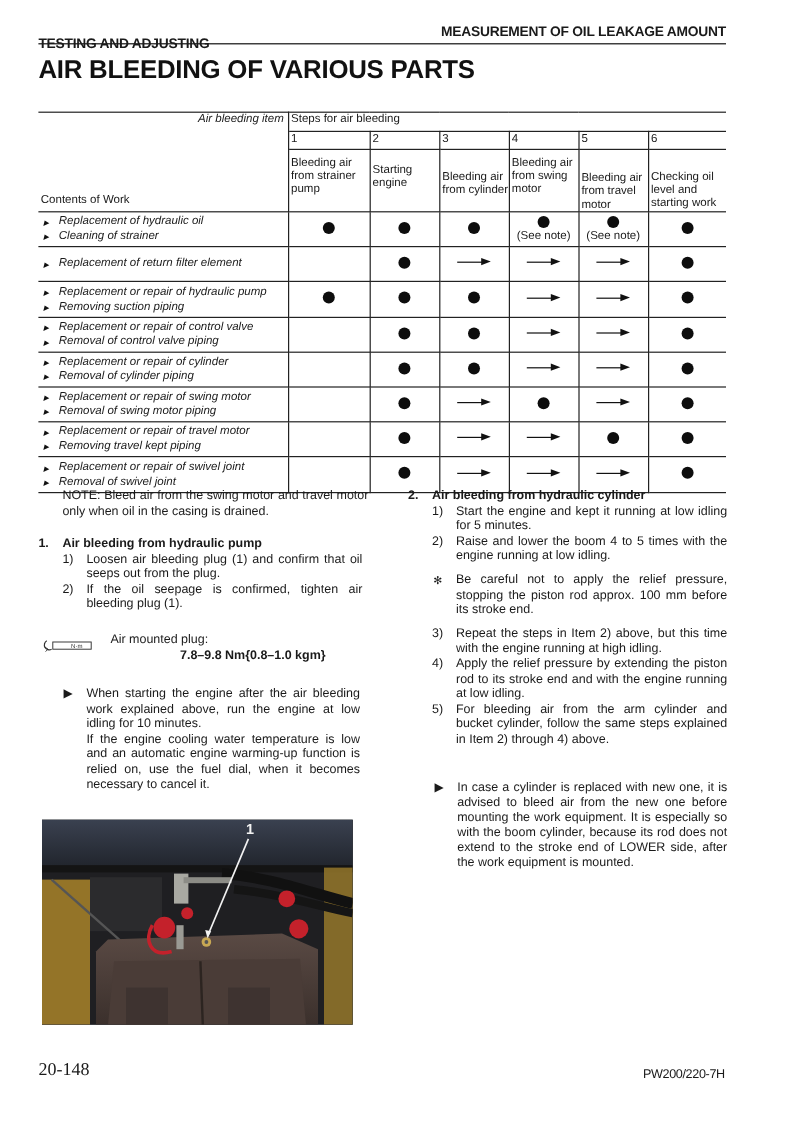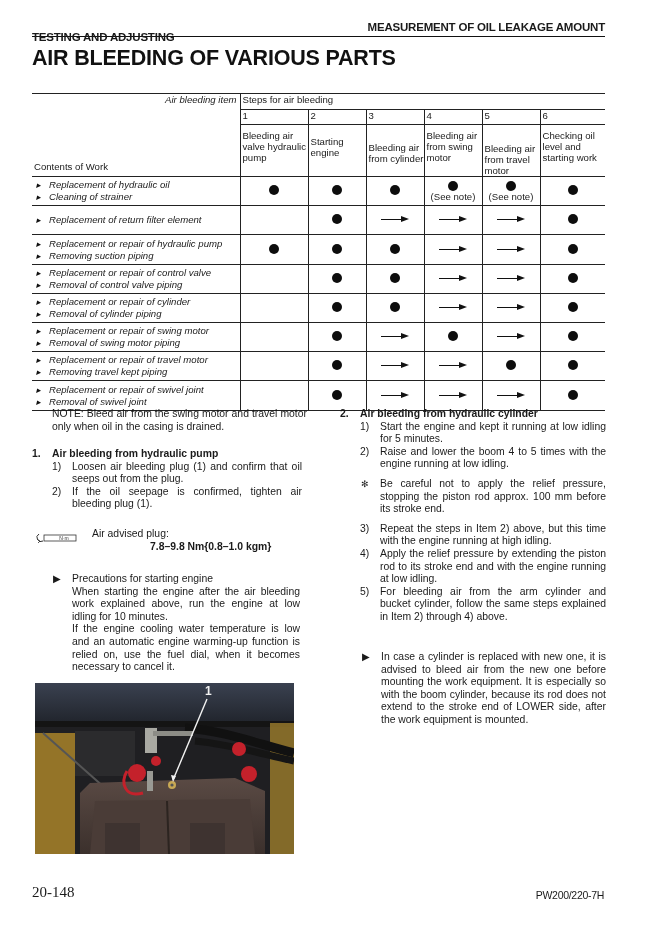--- a/index.html
+++ b/index.html
@@ -83,26 +83,26 @@
   <tr style="height:15px">
     <td class="first" rowspan="2" style="border-top:none"></td>
     <td>1</td>
     <td>2</td>
     <td>3</td>
     <td>4</td>
     <td>5</td>
     <td class="lastc">6</td>
   </tr>
   <tr style="height:48px">
-    <td style="padding-top:5px">Bleeding air valve hydraulic pump</td>
+    <td style="padding-top:5px">Bleeding air from strainer pump</td>
     <td style="padding-top:11px">Starting engine</td>
     <td style="padding-top:17px">Bleeding air from cylinder</td>
     <td style="padding-top:5px">Bleeding air from swing motor</td>
     <td style="padding-top:18px">Bleeding air from travel motor</td>
-    <td class="lastc" style="padding-top:5px">Checking oil level and starting work</td>
+    <td class="lastc" style="padding-top:17px">Checking oil level and starting work</td>
   </tr>
   </tbody>
     <tbody id="matrix-body">
       <tr style="height: 29px;">
         <td class="first work">
           <div>Replacement of hydraulic oil</div>
           <div>Cleaning of strainer</div>
         </td>
         <td class="mark"><span class="dot"></span></td>
         <td class="mark"><span class="dot"></span></td>
@@ -215,28 +215,27 @@
   </div>
 </div>
 
 <div class="torque">
   <svg class="wrench" viewBox="0 0 44 12">
     <path d="M5 2 A4 4 0 1 0 9 9" fill="none" stroke="#333" stroke-width="1"></path>
     <path d="M3 7 l3 2 l-2 2" fill="none" stroke="#333" stroke-width="0.8"></path>
     <rect x="10" y="3" width="32" height="6" fill="#fff" stroke="#333" stroke-width="0.8"></rect>
     <text x="30" y="8.2" font-size="5" text-anchor="middle" fill="#333" font-family="Liberation Sans, sans-serif">N·m</text>
   </svg>
-  <span class="lbl">Air advised plug:</span>
+  <span class="lbl">Air mounted plug:</span>
   <span class="val">7.8–9.8 Nm{0.8–1.0 kgm}</span>
 </div>
 
 <div class="col prec">
   <div class="bullet">
     <span class="n">▶︎</span>
-    <div>Precautions for starting engine</div>
     <div class="j">When starting the engine after the air bleeding work explained above, run the engine at low idling for 10 minutes.</div>
     <div class="j">If the engine cooling water temperature is low and an automatic engine warming-up function is relied on, use the fuel dial, when it becomes necessary to cancel it.</div>
   </div>
 </div>
 
 <div class="photo">
   <svg width="259" height="171" viewBox="0 0 259 171">
     <defs>
       <linearGradient id="top" x1="0" y1="0" x2="0" y2="1">
         <stop offset="0" stop-color="#3a4150"></stop>

